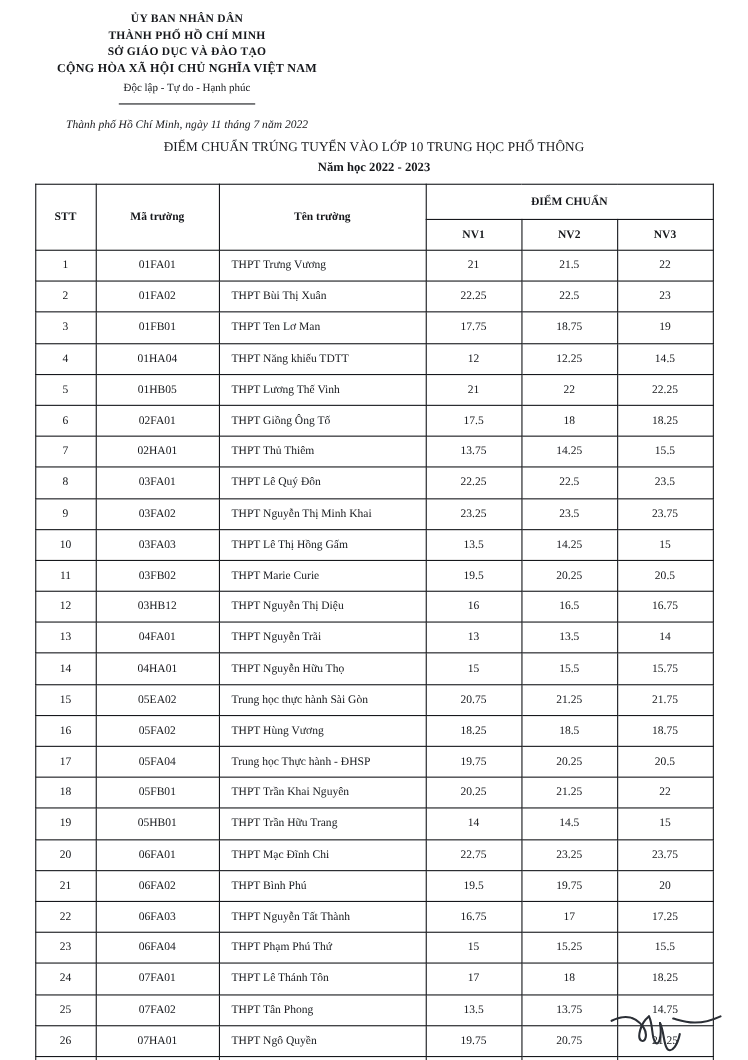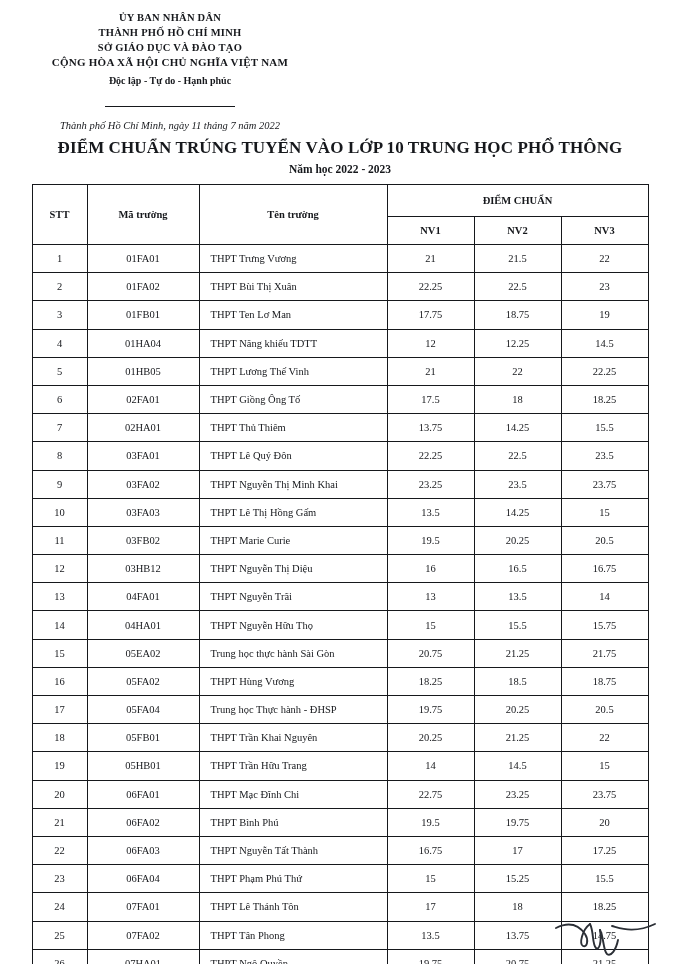--- a/index.html
+++ b/index.html
@@ -17,39 +17,39 @@
   .letterhead{display:flex;padding-top:10px;flex-direction:column;}
   .lh-left{width:50%;text-align:center;}
   .lh-right{width:50%;text-align:center;}
   .lh-line{
     font-size:10.5px;font-weight:bold;letter-spacing:.25px;
     line-height:15px;white-space:nowrap;
   }
   .lh-right .lh-line.big{font-size:11px;}
   .motto{
     display:inline-block;
-    font-size:10px;font-weight:bold;
+    font-size:10px;font-weight:normal;
     line-height:15px;
     border-bottom:1.1px solid #16181c;
-    padding:0 4px 18px 4px;
+    padding:0 4px 6px 4px;
     margin-top:0px;
   }
   .datum{
     text-align:center;
     font-size:10.5px;
     font-style:italic;
     margin-top:13px;
     white-space:nowrap;
   }
 
   
   .title{
     text-align:center;
-    font-size:17px;
-    font-weight:bold;
+    font-size:12px;
+    font-weight:normal;
     letter-spacing:.1px;
     margin-top:7px;
     white-space:nowrap;
   }
   .subtitle{
     text-align:center;
     font-size:11.5px;
     font-weight:bold;
     margin-top:5px;
   }

